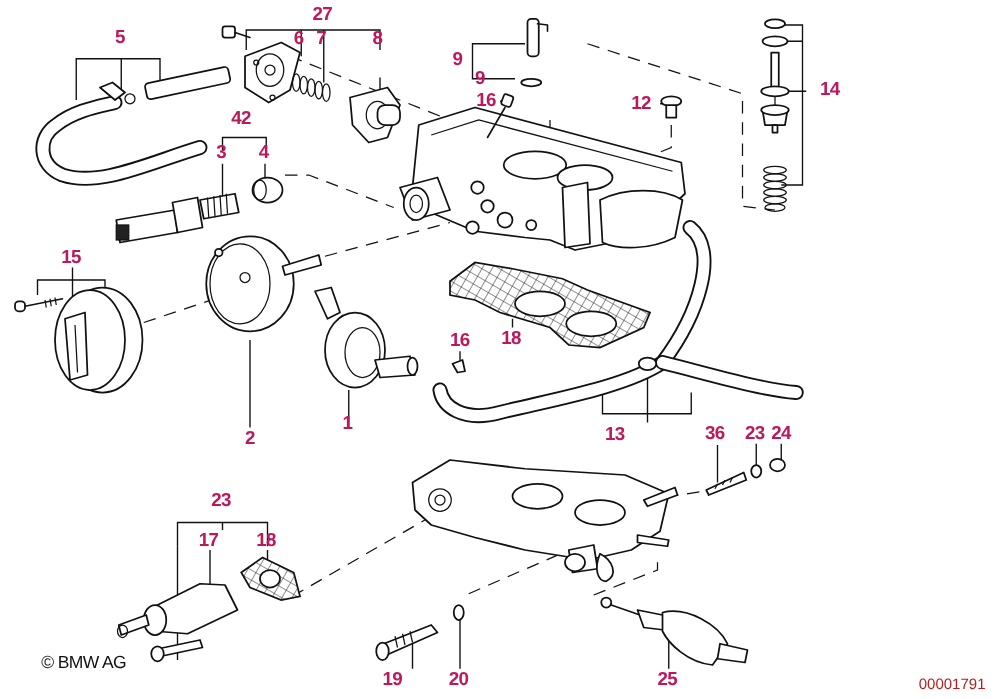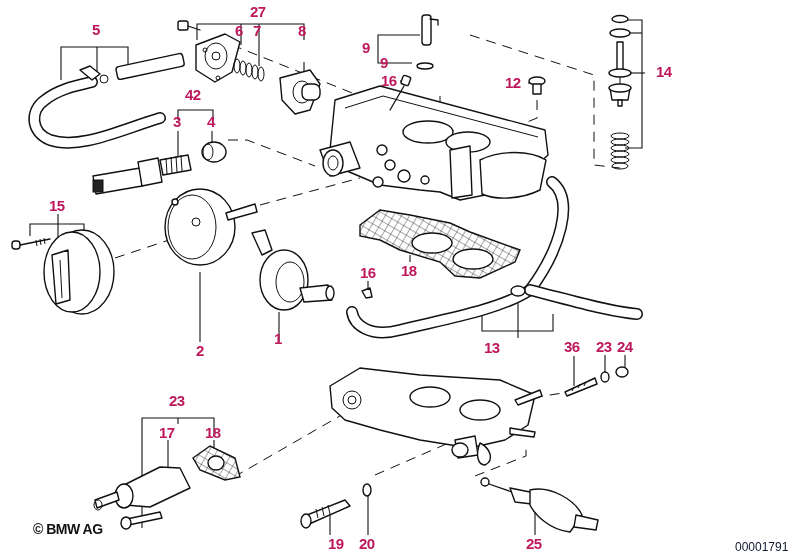--- a/index.html
+++ b/index.html
@@ -26,25 +26,25 @@
     font-size: 15px;
     font-weight: bold;
     color: #be185d;
     line-height: 1;
     letter-spacing: -0.5px;
     cursor: pointer;
     white-space: nowrap;
   }
   #copyright {
     position: absolute; left: 33px; top: 521px;
-    font-size: 14px; color: #111; letter-spacing: -0.5px; font-weight: bold;
+    font-size: 14px; color: #111; letter-spacing: -0.5px;
   }
   #diagram-id {
     position: absolute; left: 735px; top: 540px;
-    font-size: 12px; color: #0f172a;
+    font-size: 12px; color: #b91c1c;
   }
 </style>
 </head>
 <body>
 
 <div id="stage">
 
   <svg id="art" viewBox="0 0 799 559" xmlns="http://www.w3.org/2000/svg">
     <defs>
       <pattern id="meshpat" width="7" height="7" patternUnits="userSpaceOnUse" patternTransform="rotate(30)">
@@ -315,21 +315,21 @@
   <span class="callout" style="left:362px;top:40px">9</span>
   <span class="callout" style="left:380px;top:55px">9</span>
   <span class="callout" style="left:381px;top:73px">16</span>
   <span class="callout" style="left:505px;top:75px">12</span>
   <span class="callout" style="left:484px;top:340px">13</span>
   <span class="callout" style="left:656px;top:64px">14</span>
   <span class="callout" style="left:49px; top:198px">15</span>
   <span class="callout" style="left:360px;top:265px">16</span>
   <span class="callout" style="left:159px;top:425px">17</span>
   <span class="callout" style="left:205px;top:425px">18</span>
-  <span class="callout" style="left:328px;top:536px">19</span>
+  <span class="callout" style="left:306px;top:536px">19</span>
   <span class="callout" style="left:359px;top:536px">20</span>
   <span class="callout" style="left:401px;top:263px">18</span>
   <span class="callout" style="left:564px;top:339px">36</span>
   <span class="callout" style="left:596px;top:339px">23</span>
   <span class="callout" style="left:617px;top:339px">24</span>
   <span class="callout" style="left:526px;top:536px">25</span>
   <span class="callout" style="left:185px;top:87px">42</span>
   <span class="callout" style="left:250px;top:4px">27</span>
   <span class="callout" style="left:169px;top:393px">23</span>
 

